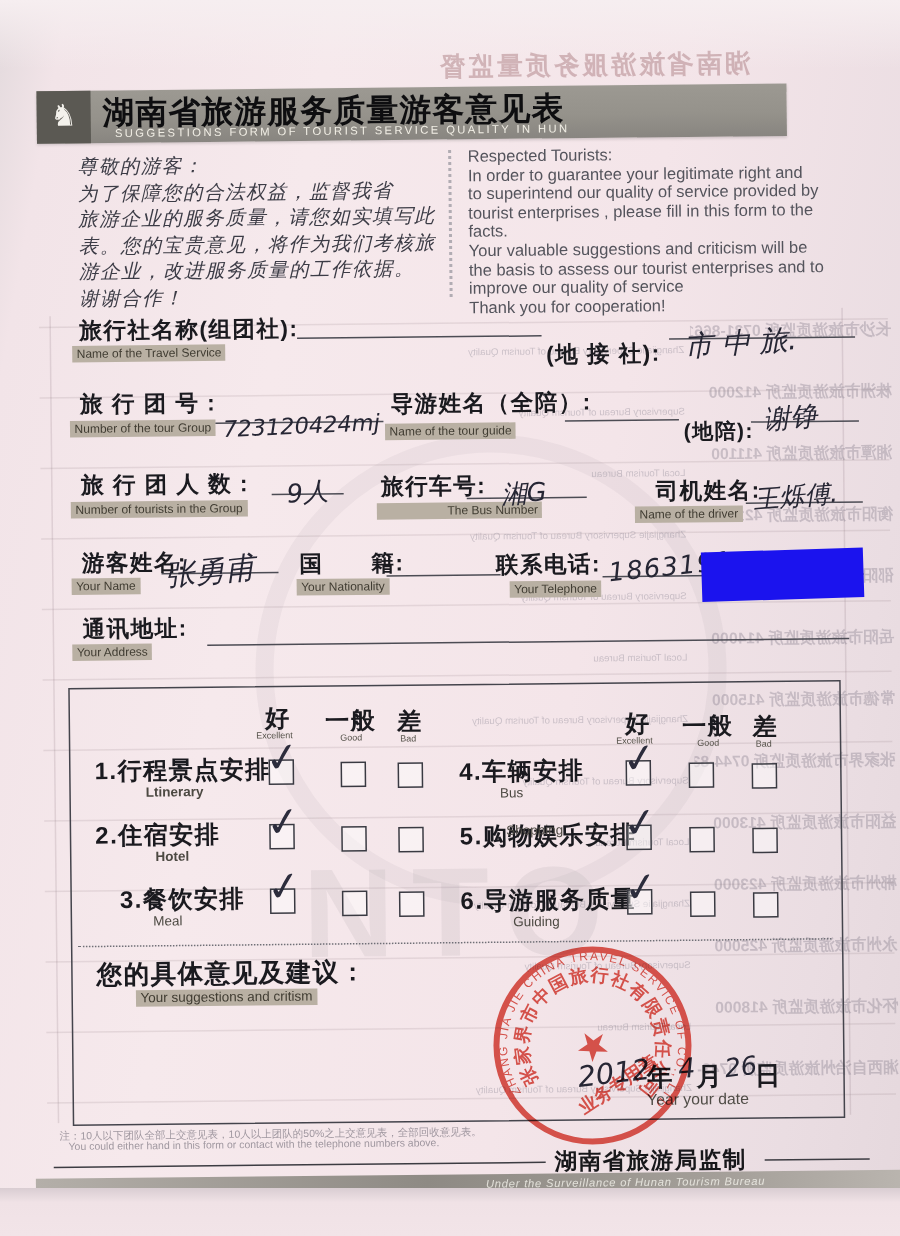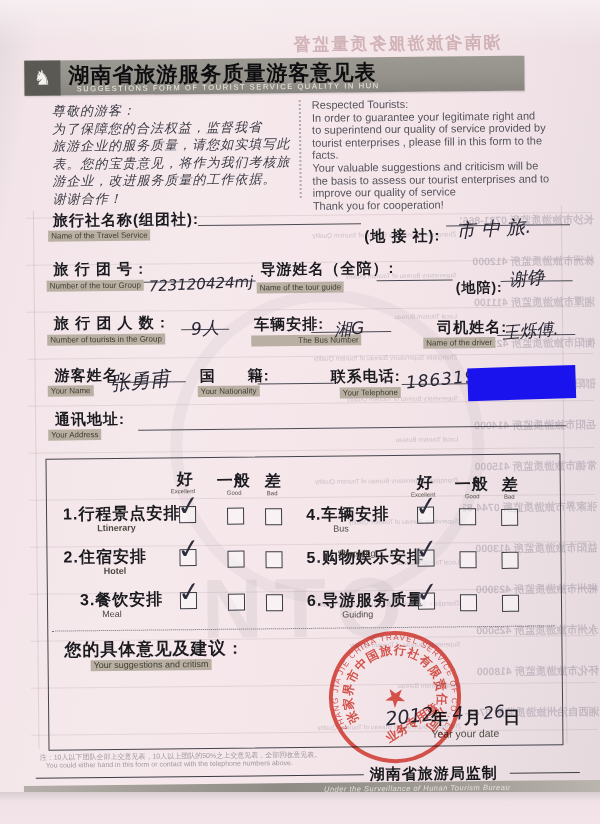--- a/index.html
+++ b/index.html
@@ -126,21 +126,21 @@
   <div class="abs hl" style="left:258px;top:282px;">Name    of    the    tour    guide</div>
   <div class="abs uline" style="left:378px;top:281px;width:76px;"></div>
   <div class="abs cnlabel" style="left:457px;top:281px;font-size:14px;">(地陪):</div>
   <div class="abs uline" style="left:502px;top:283px;width:72px;"></div>
   <div class="abs hand" style="left:510px;top:269px;font-size:18px;transform:rotate(-4deg);">谢铮</div>
 
   <div class="abs cnlabel" style="left:55px;top:312px;">旅 行 团 人 数 :</div>
   <div class="abs hl" style="left:48px;top:332px;">Number of tourists in the Group</div>
   <div class="abs uline" style="left:182px;top:328px;width:48px;"></div>
   <div class="abs hand" style="left:192px;top:316px;font-size:17px;transform:rotate(-4deg);">9人</div>
-  <div class="abs cnlabel" style="left:255px;top:315px;">车辆安排:</div>
+  <div class="abs cnlabel" style="left:255px;top:315px;">旅行车号:</div>
   <div class="abs hl" style="left:252px;top:335px;padding-left:47px;">The   Bus   Number</div>
   <div class="abs uline" style="left:312px;top:332px;width:80px;"></div>
   <div class="abs hand" style="left:335px;top:318px;font-size:17px;transform:rotate(-3deg);">湘G</div>
   <div class="abs cnlabel" style="left:438px;top:320px;">司机姓名:</div>
   <div class="abs hl" style="left:424px;top:339px;">Name of the driver</div>
   <div class="abs uline" style="left:498px;top:337px;width:78px;"></div>
   <div class="abs hand" style="left:503px;top:322px;font-size:17px;transform:rotate(-4deg);">王烁傅.</div>
 
   <div class="abs cnlabel" style="left:55px;top:364px;">游客姓名:</div>
   <div class="abs hl" style="left:48px;top:383px;">Your        Name</div>

